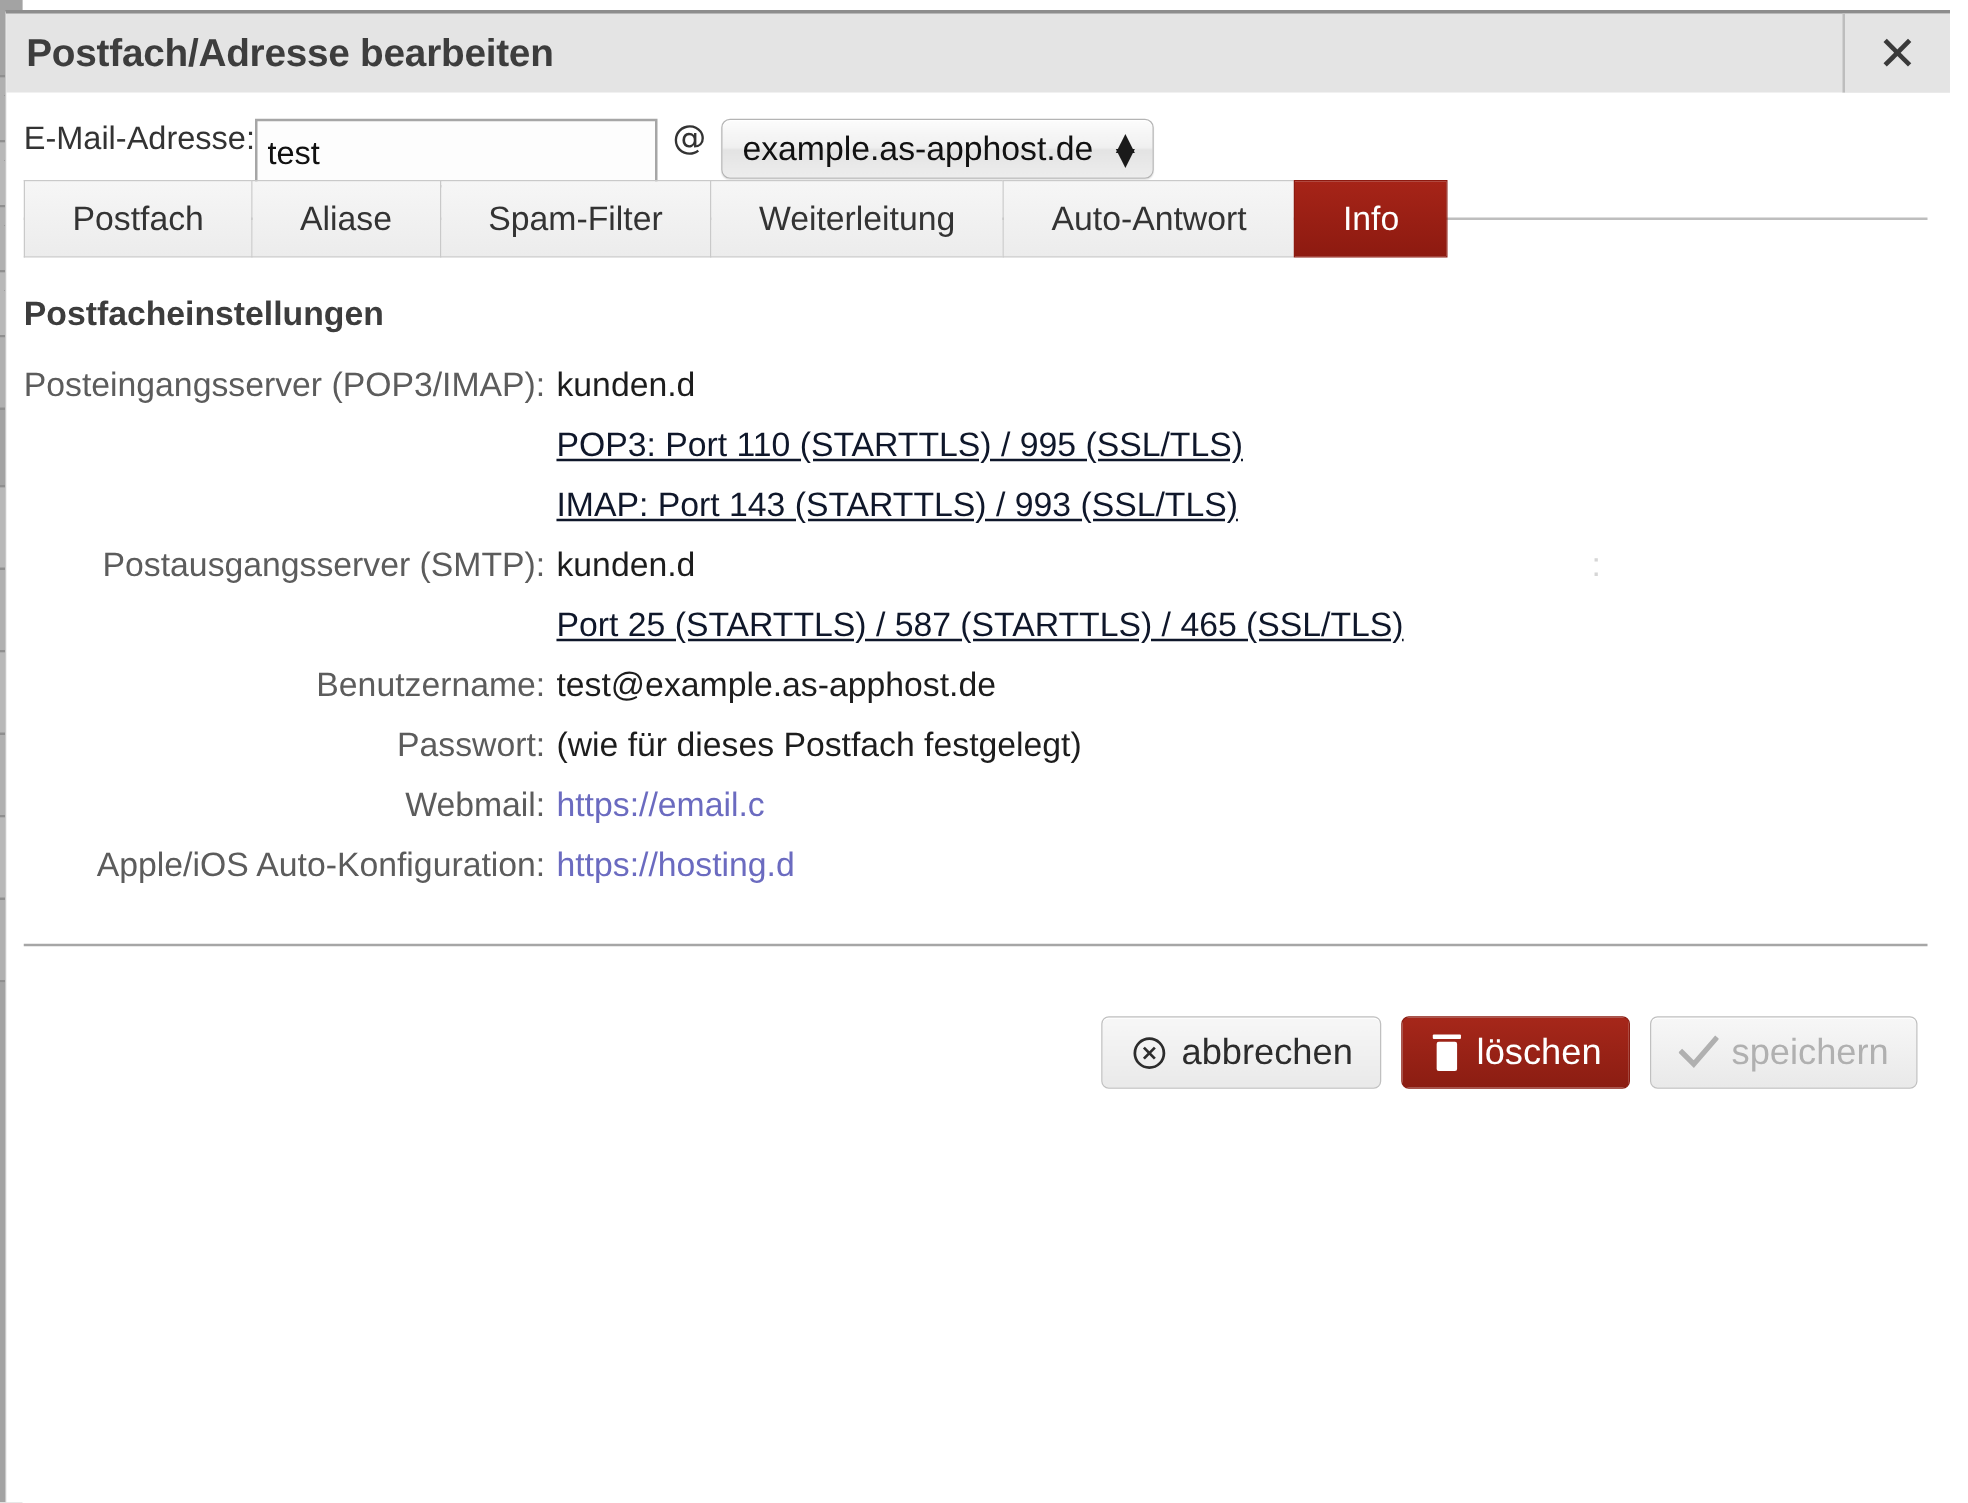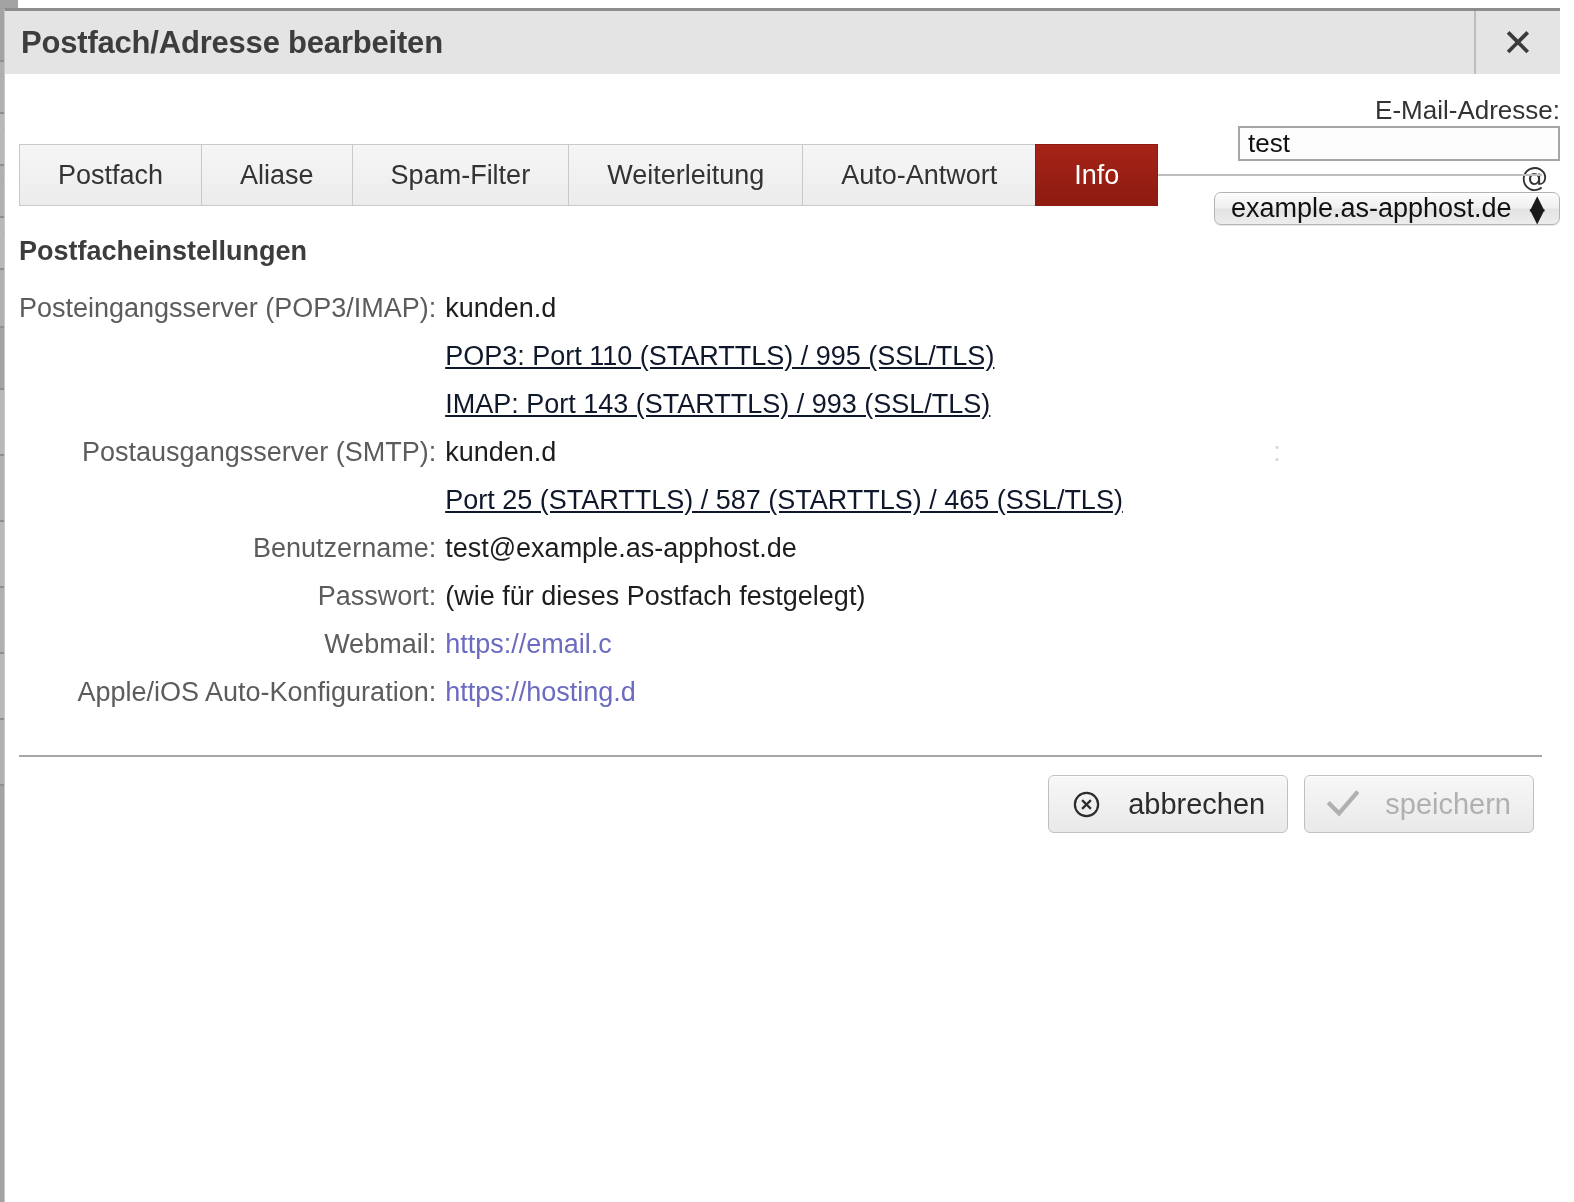--- a/index.html
+++ b/index.html
@@ -91,33 +91,32 @@
     font-size: 38px;
     line-height: 1;
     color: #3a3a3a;
     font-family: "DejaVu Sans", sans-serif;
     font-weight: normal;
   }
 
   
   .address-row {
     display: flex;
-    align-items: flex-end;
+    align-items: flex-start;
     padding: 21px 0 0 14px;
     height: 52px;
     box-sizing: border-box;
-    flex-direction: column;
   }
   .field-label {
     font-size: 26px;
     color: #333333;
     white-space: nowrap;
   }
   .local-input {
-    margin-left: 20px;
+    margin-left: 0;
     width: 322px;
     height: 55px;
     box-sizing: border-box;
     border: 2px solid #a6a6a6;
     background: #fdfdfd;
     font-family: "Liberation Sans", sans-serif;
     font-size: 26px;
     color: #111111;
     padding: 0 8px;
     outline: none;
@@ -267,32 +266,33 @@
   .footer {
     display: flex;
     justify-content: flex-end;
     align-items: center;
     gap: 16px;
     padding: 18px 26px 0 0;
   }
   .btn {
     display: inline-flex;
     align-items: center;
-    gap: 26px;
+    gap: 10px;
     height: 58px;
     padding: 0 22px;
     border-radius: 6px;
     border: 1px solid #c0c0c0;
     background: linear-gradient(#f7f7f7 0%, #e9e9e9 100%);
     font-size: 29px;
     color: #2c2c2c;
     cursor: pointer;
     box-sizing: border-box;
     box-shadow: inset 0 1px 0 #ffffff;
     white-space: nowrap;
+    margin-top: 38px;
   }
   .btn.danger {
     background: linear-gradient(#a6271a 0%, #8b1d12 100%);
     border-color: #8b1d12;
     color: #ffffff;
     box-shadow: none;
   }
   .btn.disabled {
     color: #b0b0b0;
     cursor: default;
@@ -432,20 +432,29 @@
       <span>
         <svg class="icon-svg" width="31" height="31" viewBox="0 0 24 24" fill="none" stroke="#2c2c2c" stroke-width="1.7">
           <circle cx="12" cy="12" r="9"></circle>
           <line x1="8.6" y1="8.6" x2="15.4" y2="15.4"></line>
           <line x1="15.4" y1="8.6" x2="8.6" y2="15.4"></line>
         </svg>
       </span>
       <span>abbrechen</span>
     </div>
 
+    <div class="btn danger">
+      <span>
+        <svg class="icon-svg" width="27" height="31" viewBox="0 0 18 22" fill="#ffffff">
+          <rect x="1" y="0.4" width="16" height="2.6" rx="0.6"></rect>
+          <rect x="3.2" y="4.6" width="11.6" height="16.6" rx="1.2"></rect>
+        </svg>
+      </span>
+      <span>löschen</span>
+    </div>
 
     <div class="btn disabled">
       <span>
         <svg class="icon-svg" width="32" height="28" viewBox="0 0 24 20" fill="none" stroke="#b0b0b0" stroke-width="3.2" stroke-linecap="square">
           <polyline points="2,10 9,17 22,2"></polyline>
         </svg>
       </span>
       <span>speichern</span>
     </div>
   </div>

